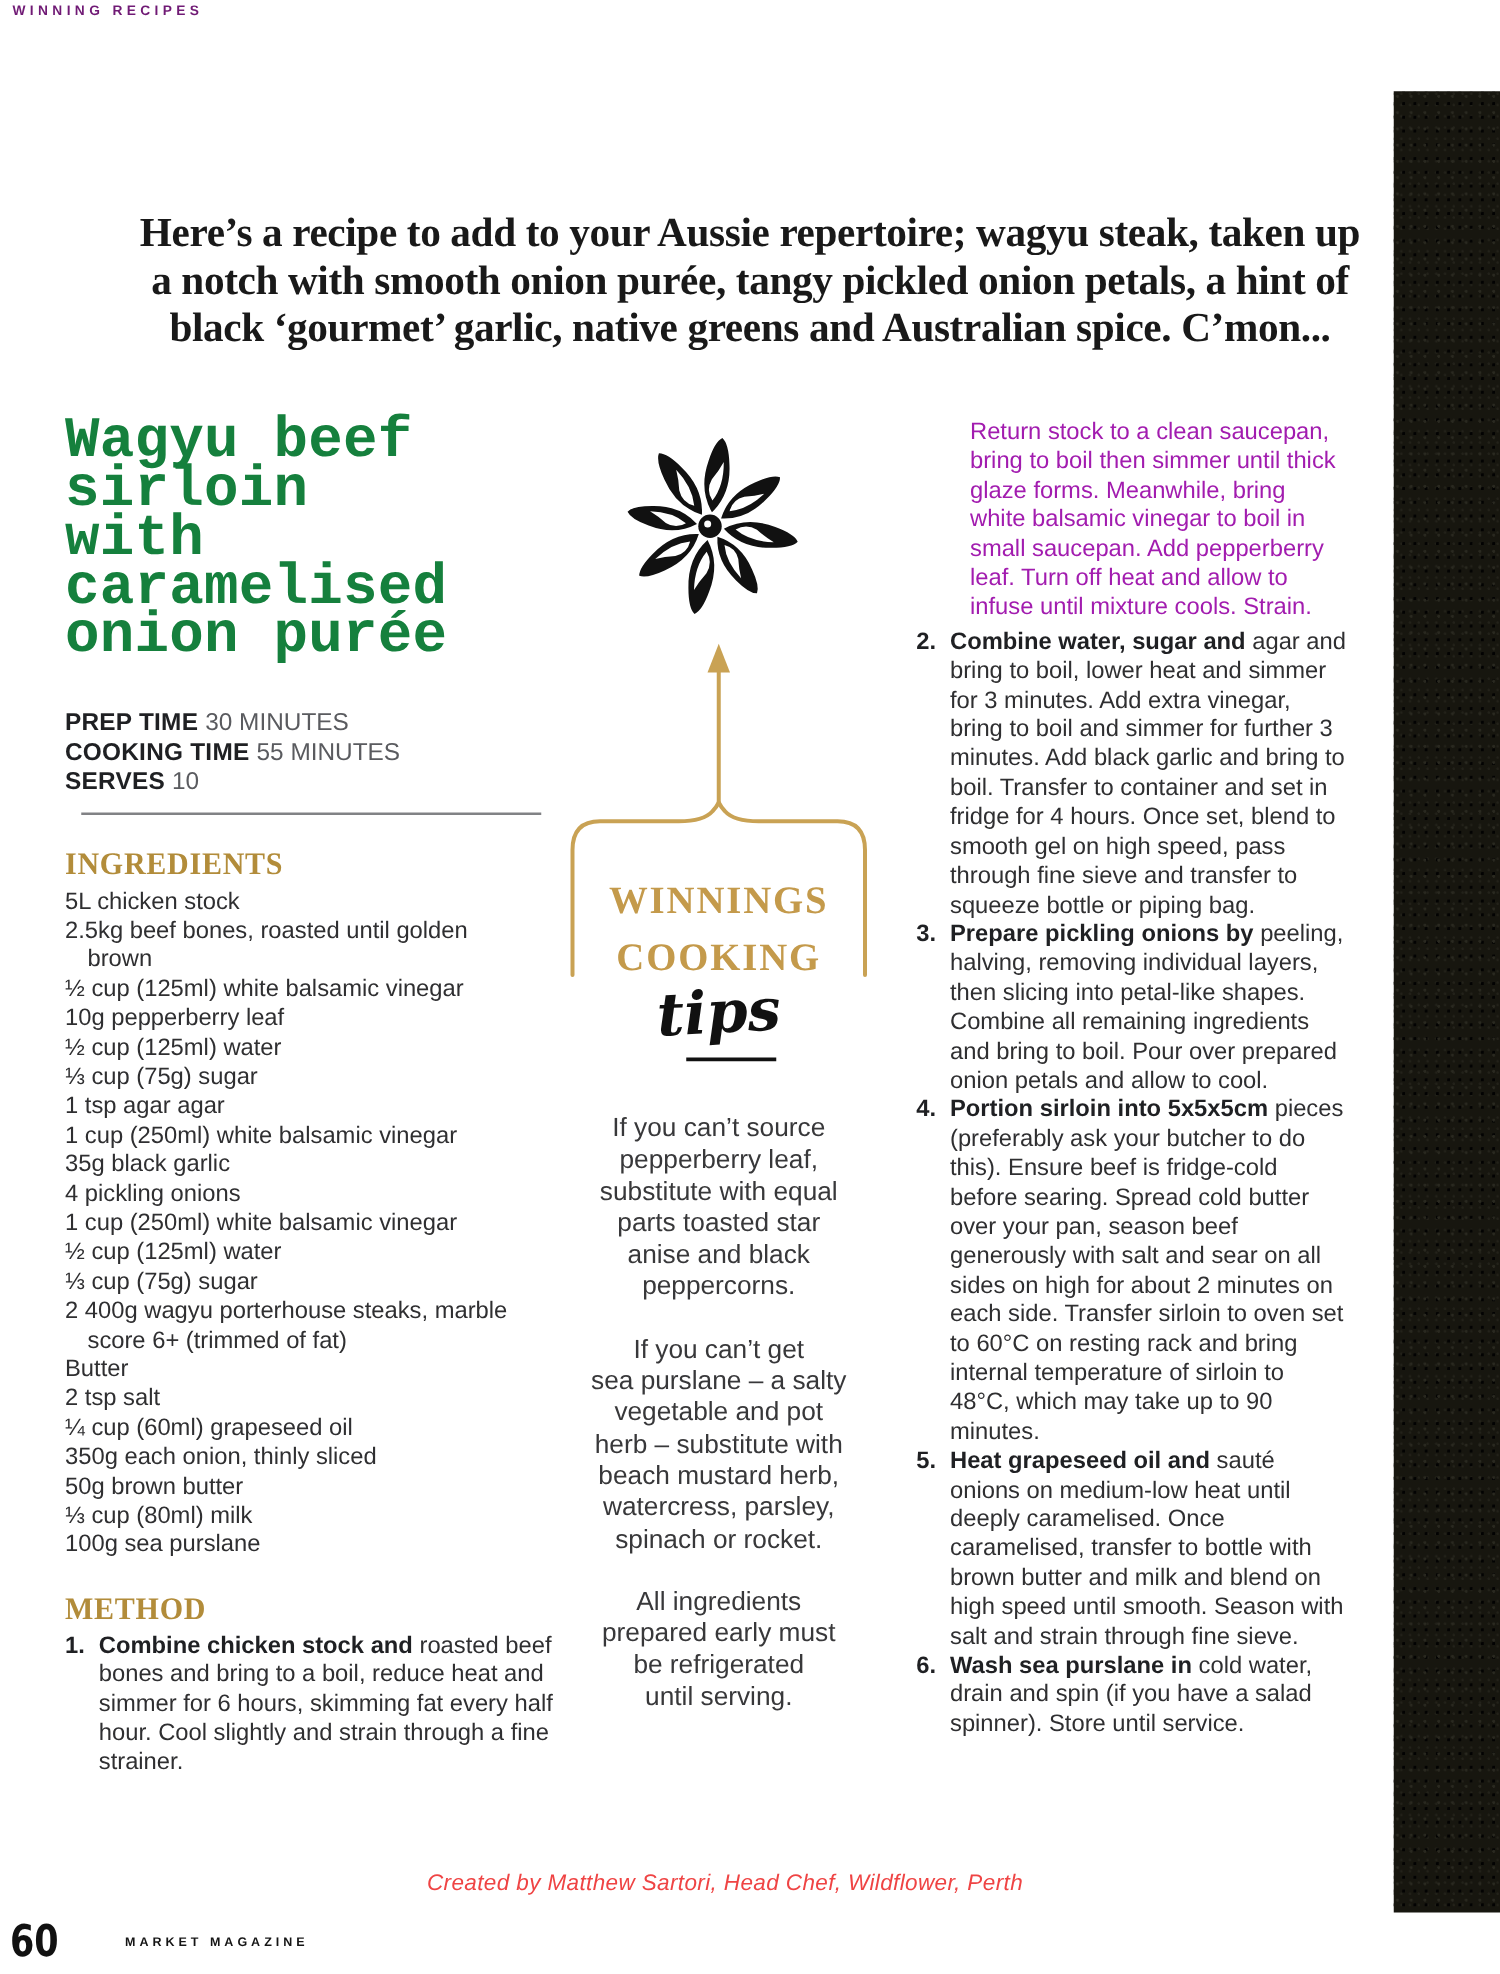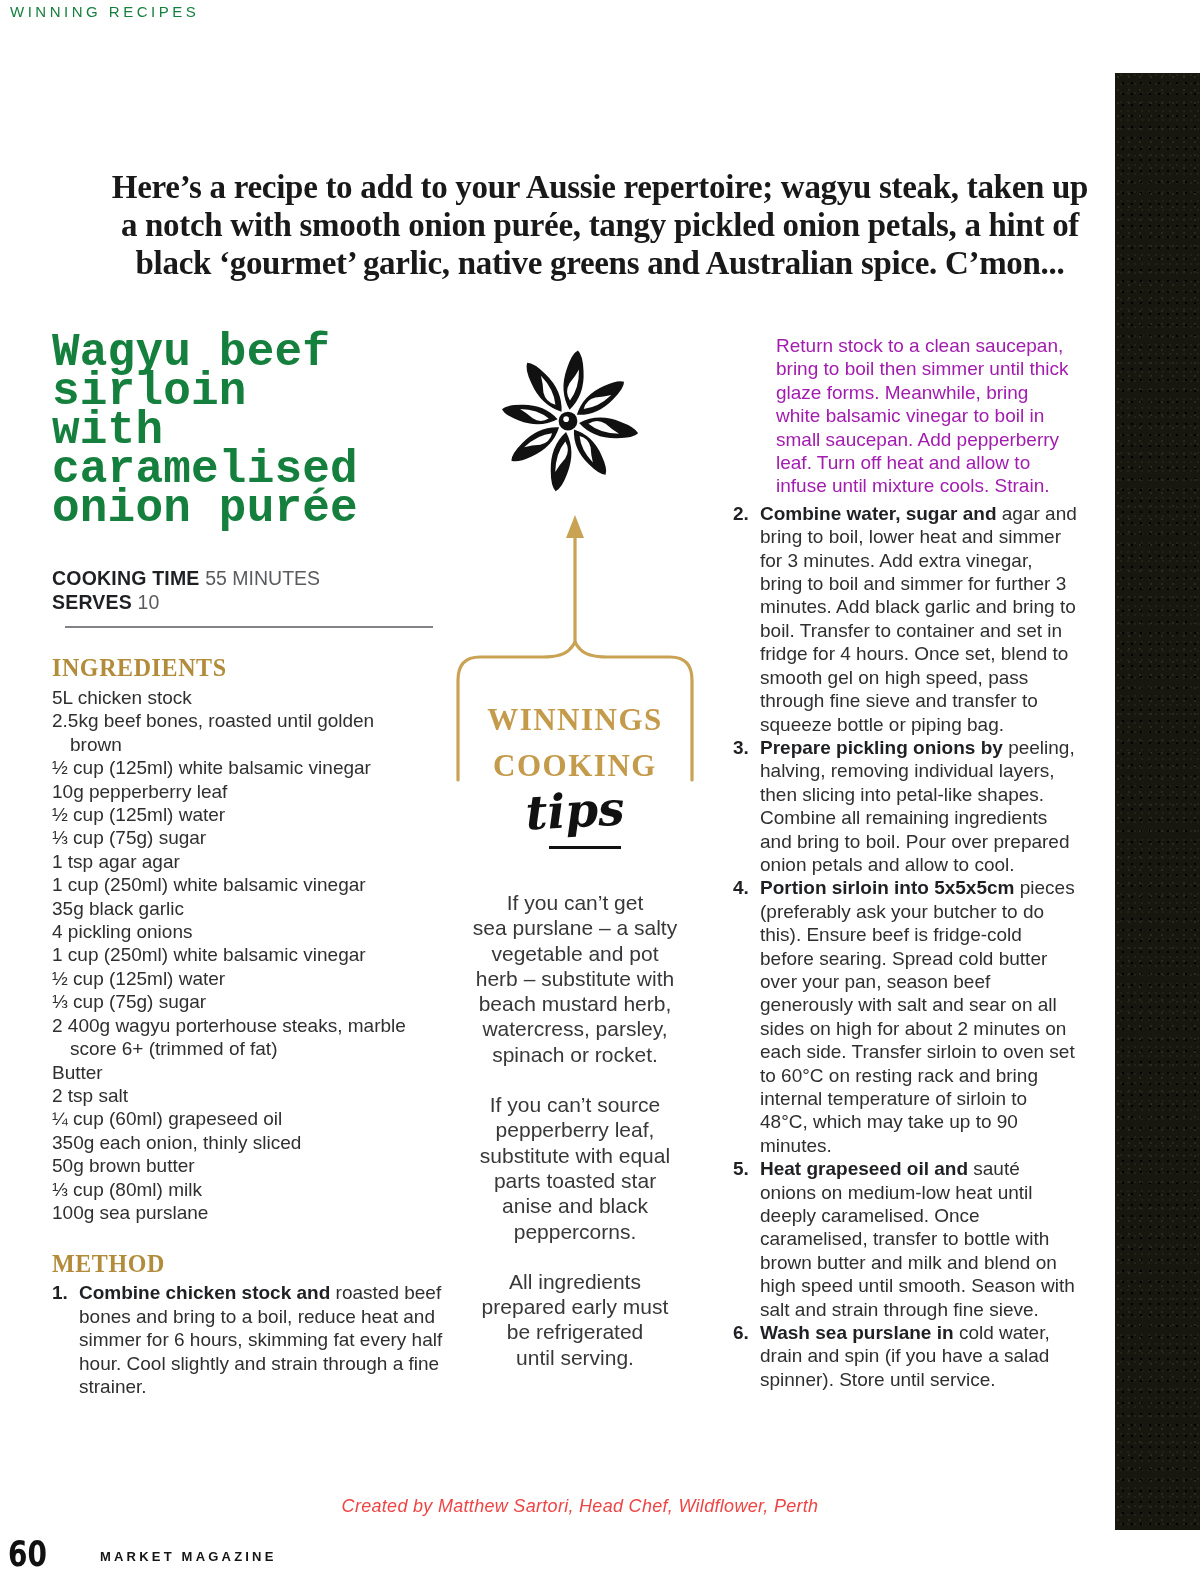--- a/index.html
+++ b/index.html
@@ -1,20 +1,20 @@
 <!DOCTYPE html>
 <html><head>
 <meta charset="utf-8">
 <style>
   html,body{margin:0;padding:0;background:#ffffff;}
   #page{position:relative;width:1200px;height:1579px;background:#ffffff;overflow:hidden;
         font-family:"Liberation Sans",sans-serif;color:#2f2f31;}
 
-  .kicker{position:absolute;left:10px;top:3px;font-size:15px;font-weight:normal;
-          letter-spacing:3.5px;color:#15803d;}
+  .kicker{position:absolute;left:10px;top:3px;font-size:11px;font-weight:bold;
+          letter-spacing:3.5px;color:#701a75;}
 
   .blackbar{position:absolute;left:1115px;top:73px;width:85px;height:1457px;
             background-color:#17160f;
             background-image:
               radial-gradient(circle at 3px 4px, #2a2920 1px, transparent 1.4px),
               radial-gradient(circle at 8px 10px, #020202 1.2px, transparent 1.6px),
               radial-gradient(circle at 6px 2px, #23221a 0.8px, transparent 1.2px);
             background-size:11px 13px, 9px 11px, 7px 9px;}
 
   .intro{position:absolute;left:90px;top:168px;width:1020px;text-align:center;
@@ -58,21 +58,21 @@
 
   
   .col-right{position:absolute;left:733px;top:334px;width:345px;}
   .cont{font-size:19px;line-height:23.4px;color:#a21caf;margin-left:43px;}
 
   .credit{position:absolute;left:200px;top:1496px;width:760px;text-align:center;
           font-style:italic;font-size:18px;color:#ef4444;letter-spacing:0.3px;}
   .pageno{position:absolute;left:8px;top:1534px;font-family:"DejaVu Sans",sans-serif;
           font-weight:bold;font-size:35px;color:#111;transform:scaleX(0.8);
           transform-origin:left top;}
-  .magname{position:absolute;left:100px;top:1549px;font-size:13px;font-weight:bold;
+  .magname{position:absolute;left:100px;top:1549px;font-size:10px;font-weight:bold;
            letter-spacing:3.2px;color:#151515;}
 </style>
 </head>
 <body>
 
 <div id="page">
 
   <div class="kicker">WINNING RECIPES</div>
 
   <div class="blackbar"></div>
@@ -81,20 +81,21 @@
 a notch with smooth onion purée, tangy pickled onion petals, a hint of
 black ‘gourmet’ garlic, native greens and Australian spice. C’mon...</div>
 
   <div class="col-left">
     <div class="title">Wagyu beef sirloin
 with caramelised
 onion purée</div>
 
     <div class="meta">
 
+        <div><span class="lab">PREP TIME</span><span class="lab"> </span><span class="val">30 MINUTES</span></div>
 
         <div><span class="lab">COOKING TIME</span><span class="lab"> </span><span class="val">55 MINUTES</span></div>
 
         <div><span class="lab">SERVES</span><span class="lab"> </span><span class="val">10</span></div>
       </div>
 
     <hr class="rule">
 
     <div class="sect-head">INGREDIENTS</div>
     <ul class="ingredients">
@@ -199,35 +200,35 @@
     <polygon points="125,10 116,33 134,33" fill="#c9a254"></polygon>
   </svg>
 
   <div class="brand">WINNINGS
 COOKING</div>
   <div class="tips-script">tips</div>
   <div class="tips-underline"></div>
 
   <div class="tips-text">
 
+      <p>If you can’t source
+pepperberry leaf,
+substitute with equal
+parts toasted star
+anise and black
+peppercorns.</p>
+
       <p>If you can’t get
 sea purslane – a salty
 vegetable and pot
 herb – substitute with
 beach mustard herb,
 watercress, parsley,
 spinach or rocket.</p>
 
-      <p>If you can’t source
-pepperberry leaf,
-substitute with equal
-parts toasted star
-anise and black
-peppercorns.</p>
-
       <p>All ingredients
 prepared early must
 be refrigerated
 until serving.</p>
     </div>
 
   <div class="col-right">
     <div class="cont">Return stock to a clean saucepan, bring to boil then simmer until thick glaze forms. Meanwhile, bring white balsamic vinegar to boil in small saucepan. Add pepperberry leaf. Turn off heat and allow to infuse until mixture cools. Strain.</div>
     <div class="steps">
 

